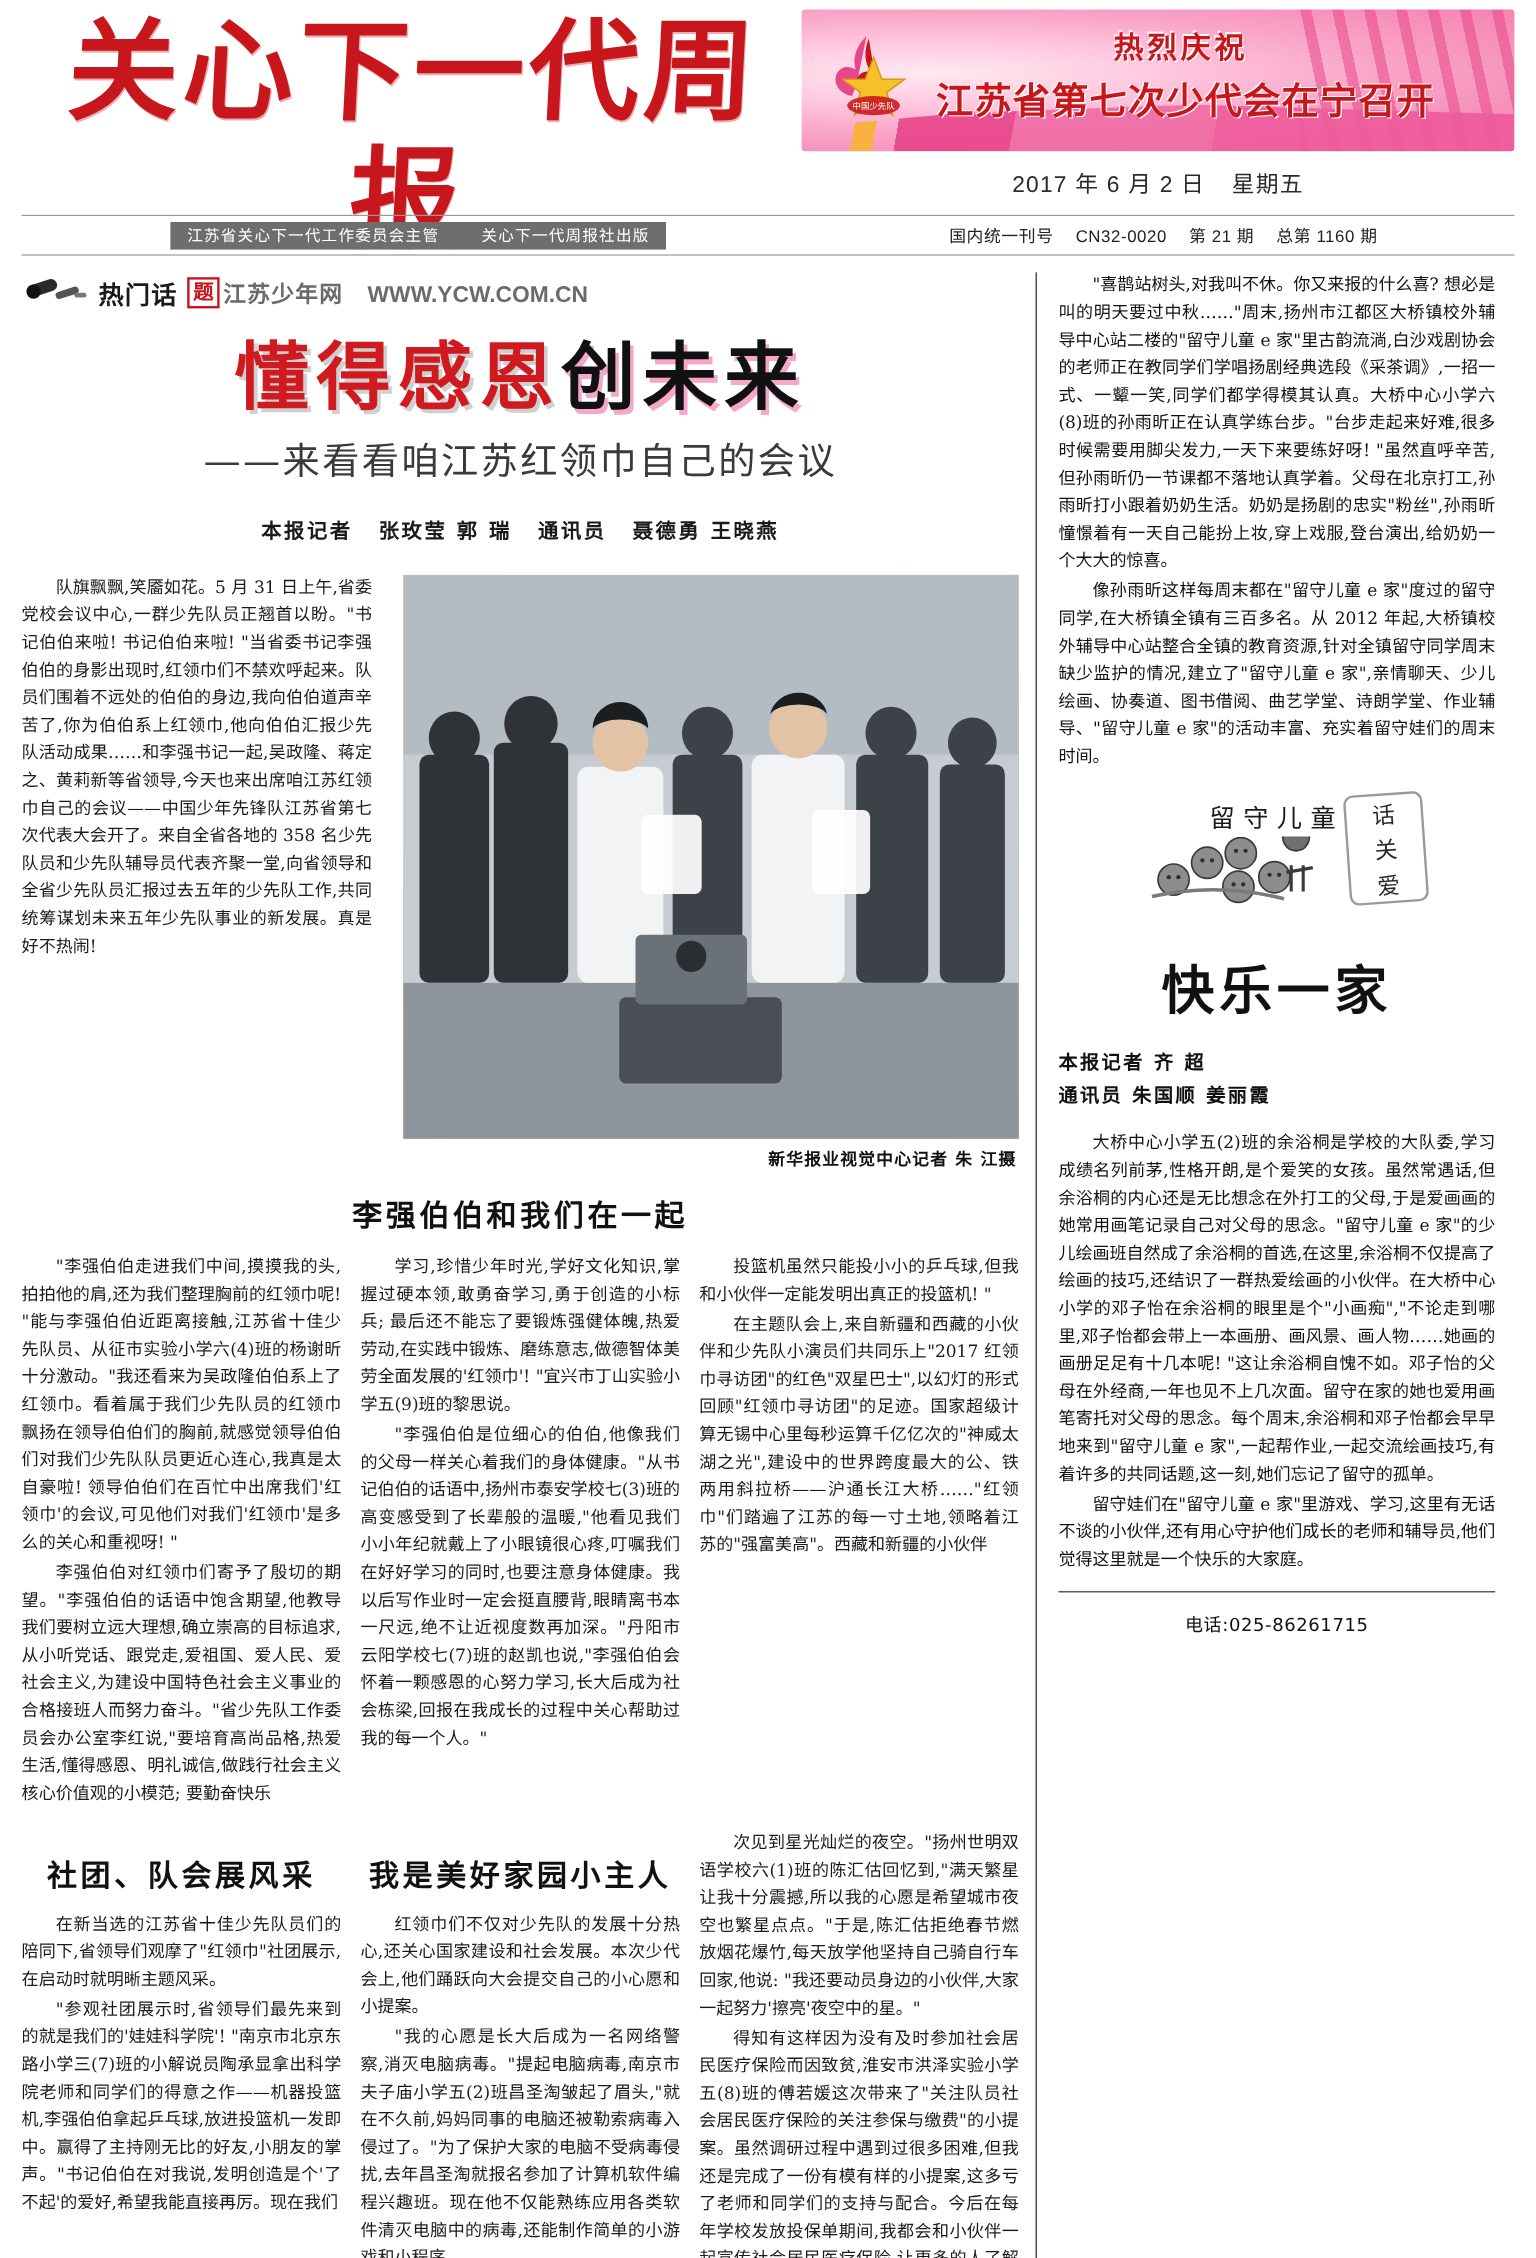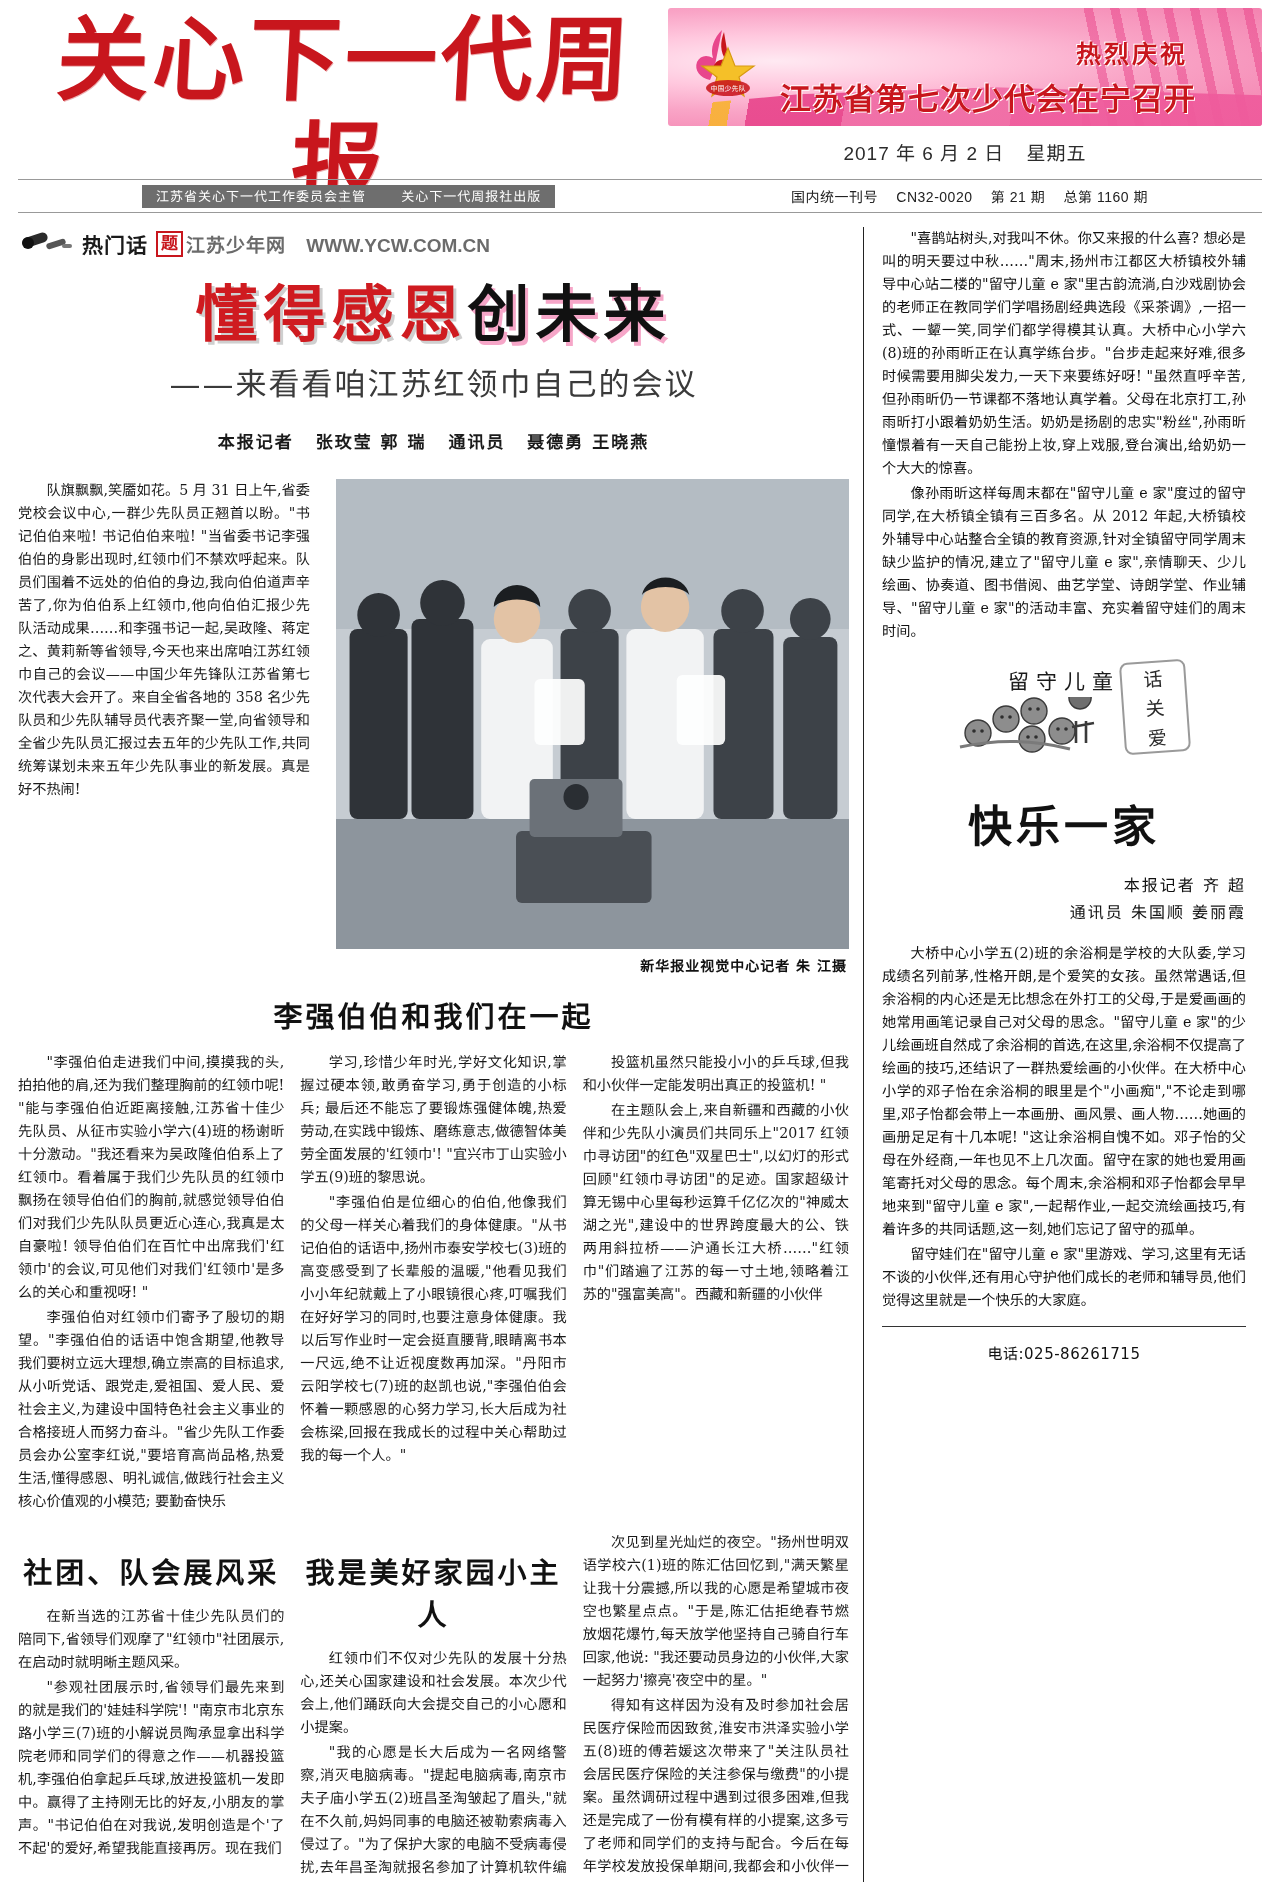--- a/index.html
+++ b/index.html
@@ -59,22 +59,22 @@
   }
   .promo-stripes {
     position: absolute; right: 0; top: 0; width: 180px; height: 100%;
     background: repeating-linear-gradient(78deg,
       rgba(233,72,140,.55) 0 9px, rgba(255,255,255,0) 9px 26px);
   }
   .promo-emblem {
     position: absolute; left: 16px; top: 18px; width: 80px; height: 78px; z-index: 3;
   }
   .promo-text {
-    position: absolute; left: 112px; top: 26px; right: 74px; z-index: 4;
-    text-align: right; color: #c8161d; font-weight: 700;
+    position: absolute; left: 112px; top: 11px; right: 74px; z-index: 4;
+    text-align: center; color: #c8161d; font-weight: 700;
     font-family: Liberation Serif, serif;
     text-shadow: 1px 1px 0 #fff, -1px -1px 0 #fff;
   }
   .promo-line1 { font-size: 25px; letter-spacing: 3px; }
   .promo-line2 { font-size: 31px; letter-spacing: 1px; margin-top: 4px; white-space: nowrap; }
   .issue-date {
     margin-top: 12px; text-align: center;
     font-family: "Liberation Sans", sans-serif;
     font-size: 19px; color: #2b2b2b; letter-spacing: 1px;
   }
@@ -158,21 +158,21 @@
   
   .cols3 { display: flex; gap: 16px; margin-top: 16px; }
   .acol { flex: 1; }
   p.body {
     font-family: "DejaVu Serif", serif;
     font-size: 14.2px; line-height: 1.62; text-align: justify;
     text-indent: 2em; color: #1a1a1a; margin-bottom: 2px;
   }
   h2.sec {
     text-align: center; font-family: "DejaVu Sans", sans-serif; font-weight: 700;
-    font-size: 29px; letter-spacing: 3px; color: #111; margin: 18px 0 14px;
+    font-size: 25px; letter-spacing: 3px; color: #111; margin: 18px 0 14px;
   }
 
   
   .side-p {
     font-family: "DejaVu Serif", serif; font-size: 14.2px; line-height: 1.62;
     text-align: justify; text-indent: 2em; margin-bottom: 2px;
   }
   .liushou-logo { text-align: center; margin: 22px 0 6px; position: relative; height: 108px; }
   .ls-words {
     font-family: "DejaVu Sans", sans-serif; font-size: 21px; letter-spacing: 7px;
@@ -183,21 +183,21 @@
     border: 2px solid #9a9a9a; border-radius: 8px; display: flex; flex-direction: column;
     align-items: center; justify-content: space-around; font-size: 19px;
     font-family: "DejaVu Sans", sans-serif; color: #2b2b2b; transform: rotate(-4deg);
   }
   .ls-kids { height: 58px; margin-top: 2px; }
   .ls-title {
     text-align: center; font-family: "DejaVu Sans", sans-serif; font-weight: 700;
     font-size: 44px; line-height: 1.25; letter-spacing: 4px; color: #111; margin: 26px 0 18px;
   }
   .ls-byline {
-    text-align: right; font-size: 16px; font-weight: 400; letter-spacing: 2px;
+    text-align: left; font-size: 16px; font-weight: 700; letter-spacing: 2px;
     font-family: "DejaVu Sans", sans-serif; line-height: 1.7; margin-bottom: 16px;
   }
   .side-divider { border-top: 1px solid #333; margin: 14px 0; }
   .imprint {
     text-align: center; font-family: "DejaVu Sans", sans-serif; font-size: 15px;
     line-height: 1.8; letter-spacing: .5px; color: #111;
   }
 </style>
 </head>
 <body>

